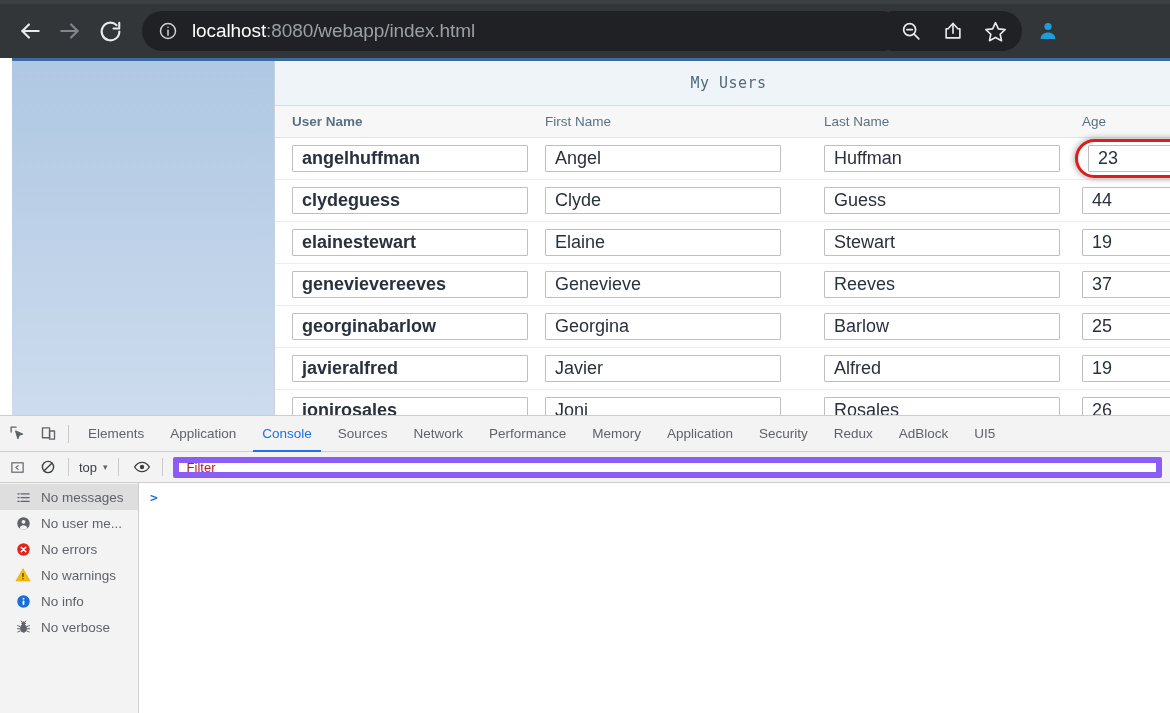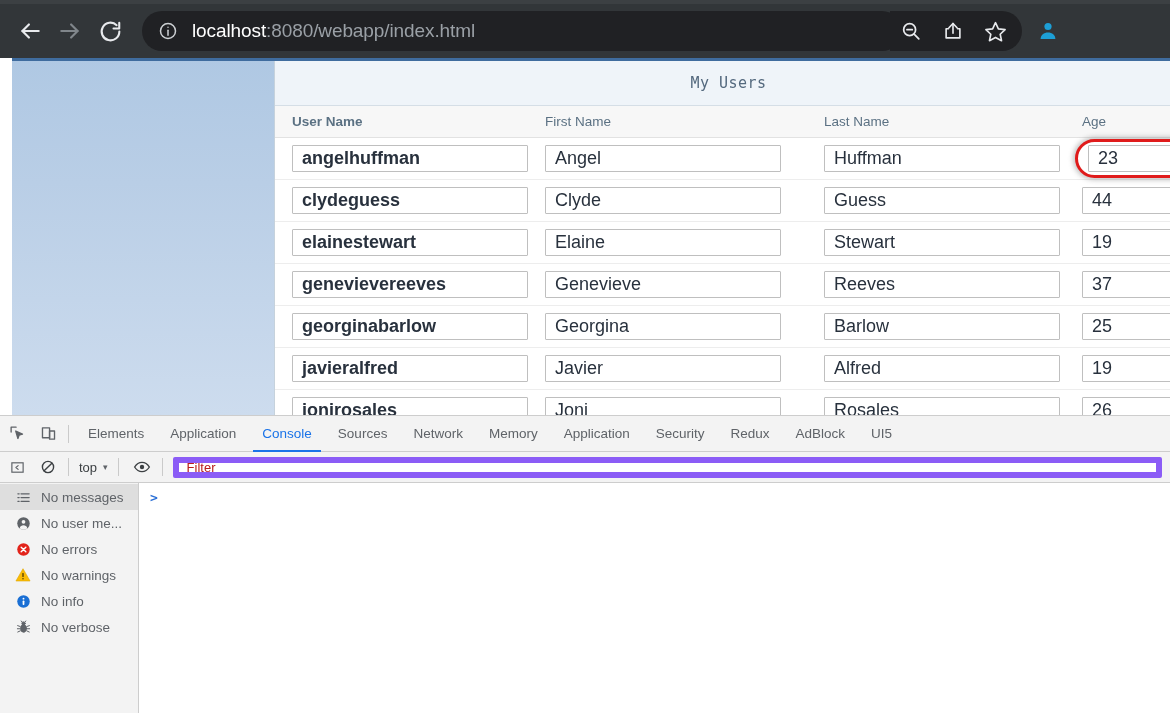--- a/index.html
+++ b/index.html
@@ -488,20 +488,21 @@
         <rect x="13.5" y="8.5" width="7" height="11.5"></rect>
       </svg>
     </div>
     <div class="dt-sep"></div>
 
     <div class="dt-tab">Elements</div>
     <div class="dt-tab">Application</div>
     <div class="dt-tab active">Console</div>
     <div class="dt-tab">Sources</div>
     <div class="dt-tab">Network</div>
+    <div class="dt-tab">Performance</div>
     <div class="dt-tab">Memory</div>
     <div class="dt-tab">Application</div>
     <div class="dt-tab">Security</div>
     <div class="dt-tab">Redux</div>
     <div class="dt-tab">AdBlock</div>
     <div class="dt-tab">UI5</div>
   </div>
 
   <div id="dt-filterbar">
     <div class="dt-tool-icon">

